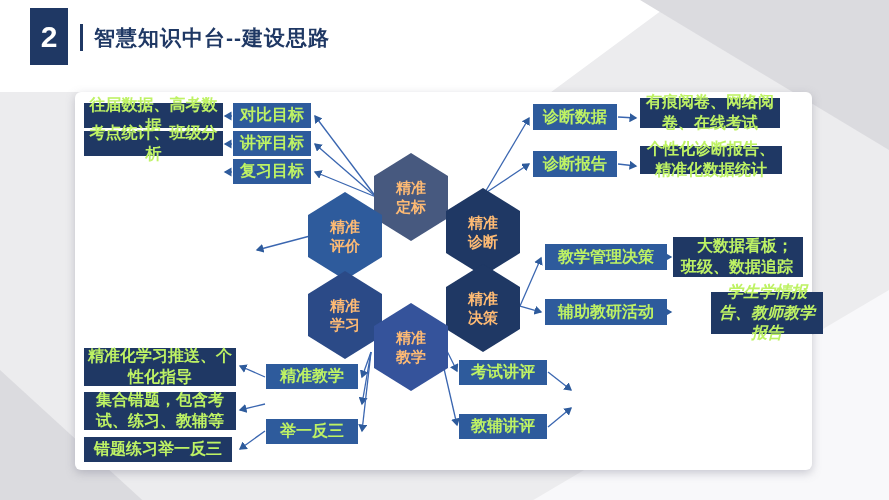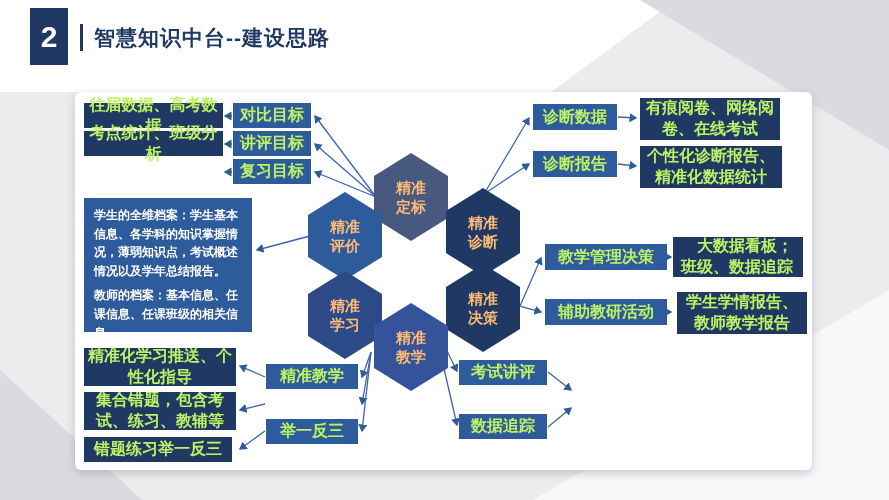--- a/index.html
+++ b/index.html
@@ -91,26 +91,20 @@
     </g>
   </svg>
 
   <div class="box navy" style="left:84px;top:103px;width:139px;height:25px;">往届数据、高考数据</div>
   <div class="box navy" style="left:84px;top:131px;width:139px;height:25px;">考点统计、班级分析</div>
 
   <div class="box blue" style="left:233px;top:103px;width:78px;height:25px;">对比目标</div>
   <div class="box blue" style="left:233px;top:131px;width:78px;height:25px;">讲评目标</div>
   <div class="box blue" style="left:233px;top:159px;width:78px;height:25px;">复习目标</div>
 
-  <div class="archive">
-    <div>
-      <p>学生的全维档案：学生基本信息、各学科的知识掌握情况，薄弱知识点，考试概述情况以及学年总结报告。</p>
-      <p>教师的档案：基本信息、任课信息、任课班级的相关信息。</p>
-    </div>
-  </div>
 
   <div class="box navy" style="left:84px;top:348px;width:152px;height:38px;">精准化学习推送、个性化指导</div>
   <div class="box navy" style="left:84px;top:392px;width:152px;height:38px;">集合错题，包含考试、练习、教辅等</div>
   <div class="box navy" style="left:84px;top:437px;width:148px;height:25px;">错题练习举一反三</div>
 
   <div class="box blue" style="left:266px;top:364px;width:92px;height:25px;">精准教学</div>
   <div class="box blue" style="left:266px;top:419px;width:92px;height:25px;">举一反三</div>
 
   <div class="hex" style="left:374px;top:153px;background:#47597F;">精准
 定标</div>
@@ -119,26 +113,26 @@
   <div class="hex" style="left:446px;top:188px;background:#1F3864;">精准
 诊断</div>
   <div class="hex" style="left:308px;top:271px;background:#2B4A87;">精准
 学习</div>
   <div class="hex" style="left:446px;top:264px;background:#1F3864;">精准
 决策</div>
   <div class="hex" style="left:374px;top:303px;background:#35539B;">精准
 教学</div>
 
   <div class="box blue" style="left:533px;top:104px;width:84px;height:26px;">诊断数据</div>
-  <div class="box navy" style="left:640px;top:98px;width:140px;height:42px;">有痕阅卷、网络阅卷、在线考试</div>
+  <div class="box navy" style="left:640px;top:98px;width:140px;height:30px;">有痕阅卷、网络阅卷、在线考试</div>
   <div class="box blue" style="left:533px;top:151px;width:84px;height:26px;">诊断报告</div>
-  <div class="box navy" style="left:640px;top:146px;width:142px;height:42px;">个性化诊断报告、精准化数据统计</div>
+  <div class="box navy" style="left:640px;top:146px;width:142px;height:28px;">个性化诊断报告、精准化数据统计</div>
 
   <div class="box blue" style="left:545px;top:244px;width:122px;height:26px;">教学管理决策</div>
   <div class="box navy left-align pre" style="left:673px;top:237px;width:130px;height:40px;">大数据看板；
 班级、数据追踪</div>
   <div class="box blue" style="left:545px;top:299px;width:122px;height:26px;">辅助教研活动</div>
-  <div class="box navy" style="left:677px;top:292px;width:130px;height:42px;">学生学情报告、教师教学报告</div>
+  <div class="box navy" style="left:711px;top:292px;width:112px;height:42px;font-style:italic;">学生学情报告、教师教学报告</div>
 
   <div class="box blue" style="left:459px;top:360px;width:88px;height:25px;">考试讲评</div>
-  <div class="box blue" style="left:459px;top:414px;width:88px;height:25px;">数据追踪</div>
+  <div class="box blue" style="left:459px;top:414px;width:88px;height:25px;">教辅讲评</div>
 
 </div>
 
 </body></html>

